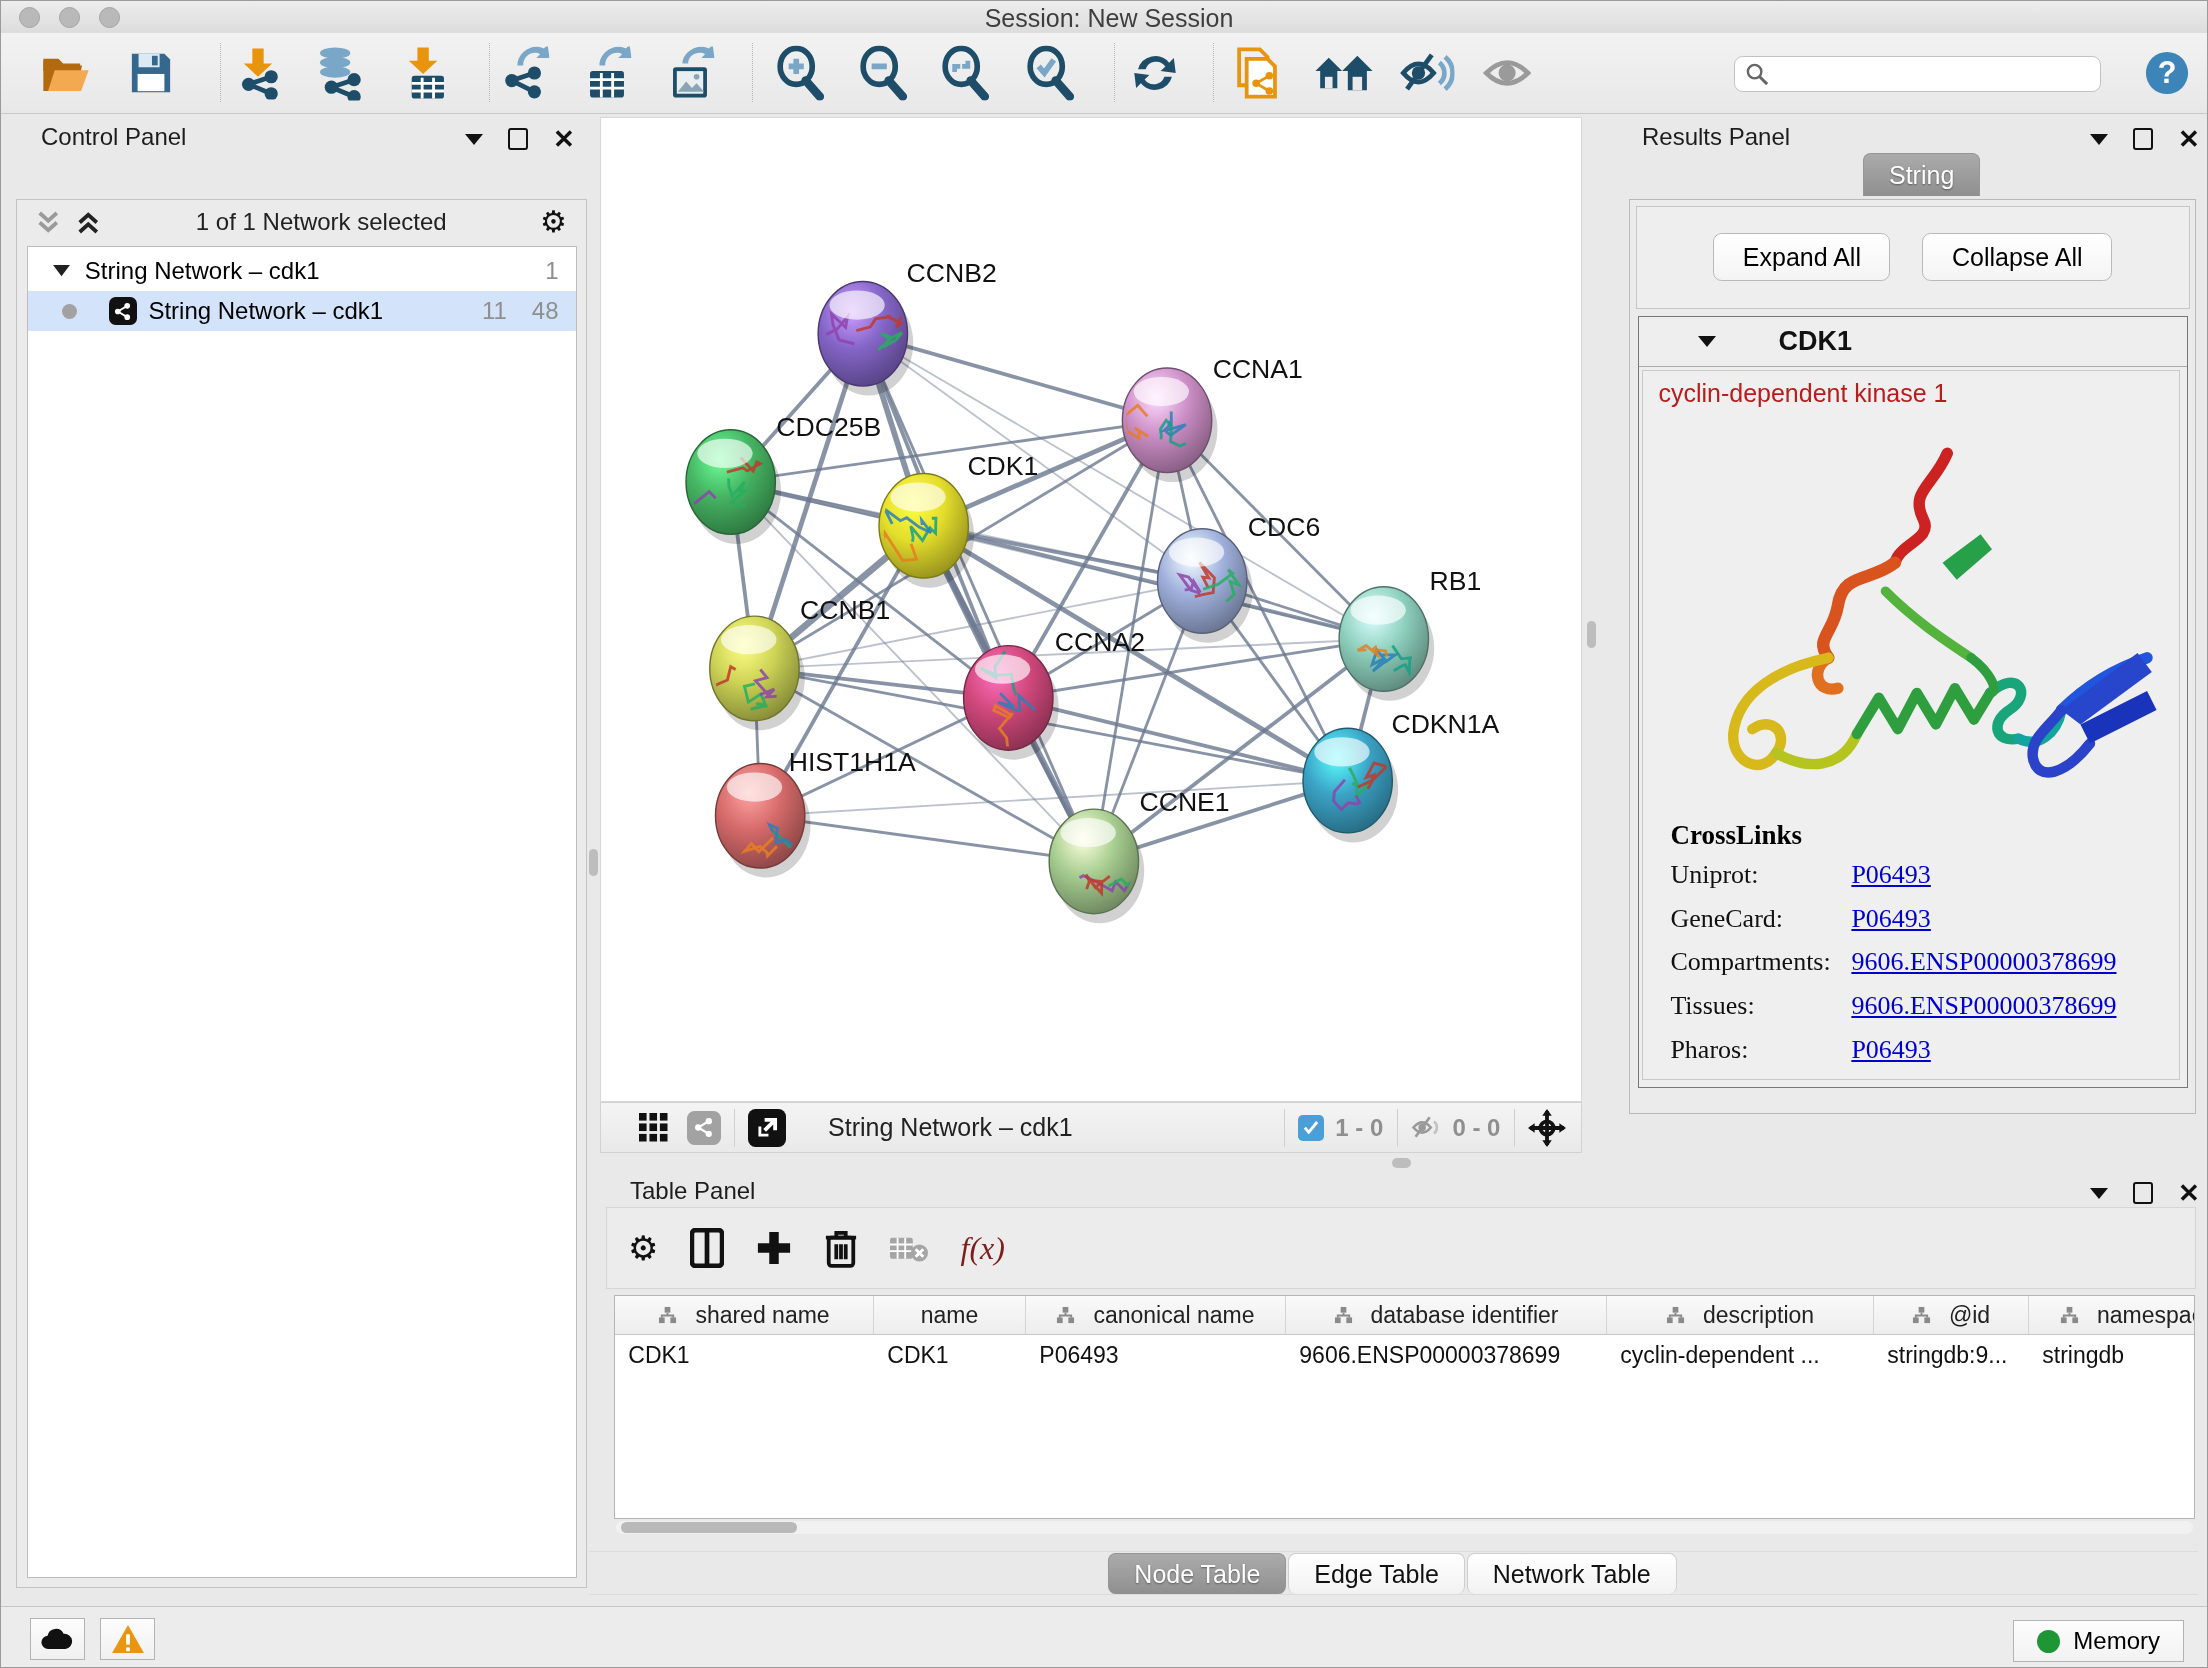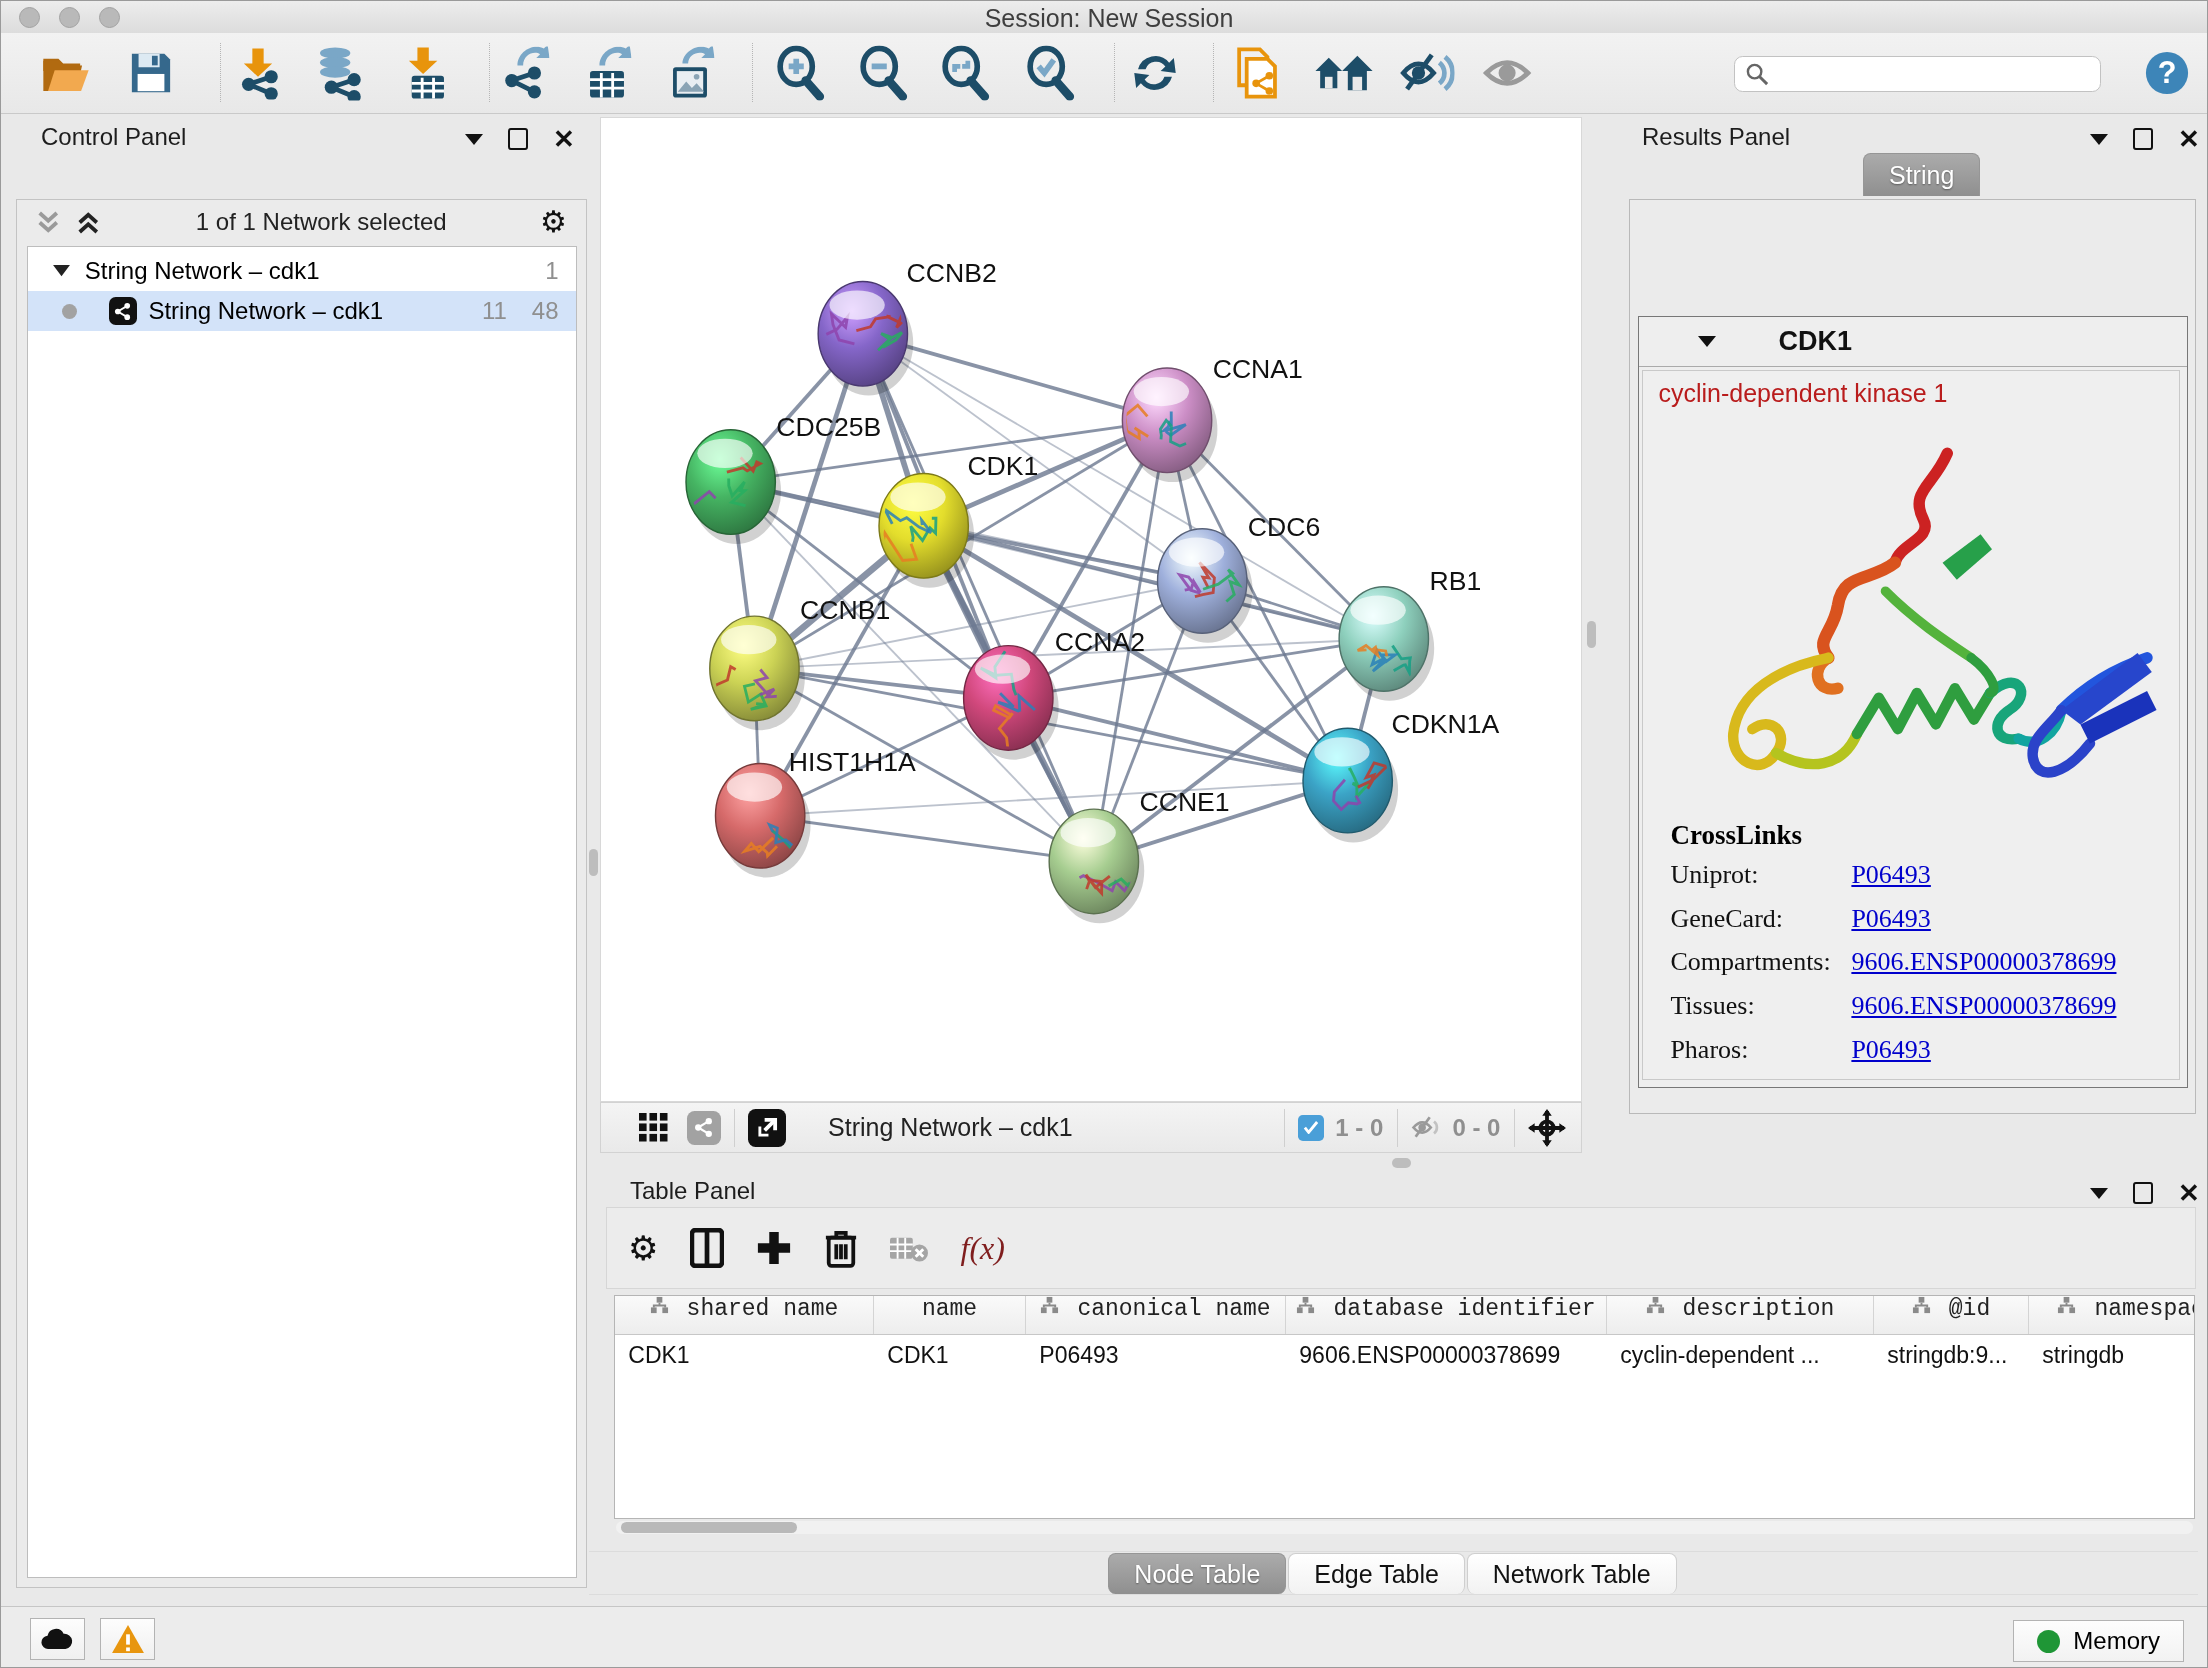--- a/index.html
+++ b/index.html
@@ -43,21 +43,21 @@
   #rp-desc-box{position:absolute;left:3.8px;top:53px;width:538px;height:710px;border:1px solid #c9c9c9;background:#efefef;box-sizing:border-box;}
   .serif{font-family:"Liberation Serif",serif;}
   .xlink{color:#0000cc;text-decoration:underline;font-family:"Liberation Serif",serif;font-size:26px;}
   .xlabel{font-family:"Liberation Serif",serif;font-size:26px;color:#111;}
   .xrow{position:absolute;left:27px;width:495px;display:flex;}
   .xrow .xlabel{width:181px;}
   
   #tp-toolbar{left:605px;top:1206px;width:1590px;height:82px;background:#ececec;border:1px solid #d6d6d6;box-sizing:border-box;display:flex;align-items:center;gap:32px;padding-left:21px;}
   #tp-box{left:613px;top:1294px;width:1581px;height:224px;background:#fff;border:1px solid #b5b5b5;box-sizing:border-box;overflow:hidden;}
   #tp-header{display:flex;height:38px;background:linear-gradient(#fafafa,#ededed);border-bottom:1px solid #c7c7c7;}
-  .th{display:flex;justify-content:center;gap:18px;font-size:23px;color:#222;border-right:1px solid #d4d4d4;box-sizing:border-box;flex:none;font-family:Liberation Mono, monospace;}
+  .th{display:flex;align-items:center;justify-content:center;gap:18px;font-size:23px;color:#222;border-right:1px solid #d4d4d4;box-sizing:border-box;flex:none;}
   #tp-row{display:flex;height:40px;}
   .td{display:flex;align-items:center;font-size:23px;color:#111;padding-left:13.3px;box-sizing:border-box;flex:none;overflow:hidden;white-space:nowrap;}
   #tp-hscroll{left:615px;top:1520px;width:1577px;height:13.3px;background:#f1f1f1;border-radius:6.7px;}
   #tp-thumb{position:absolute;left:4.8px;top:1px;width:176px;height:11.4px;background:#b9b9b9;border-radius:5.7px;}
   #tp-tabs{left:588px;top:1550px;width:1609px;height:42px;border-top:1px solid #dcdcdc;border-bottom:1px solid #dcdcdc;display:flex;justify-content:center;align-items:flex-end;}
   
   #statusbar{left:0;top:1605px;width:2208px;height:63px;background:#ececec;border-top:1px solid #c6c6c6;}
   .st-btn{position:absolute;top:11.4px;width:55px;height:42px;background:linear-gradient(#fdfdfd,#f0f0f0);border:1.9px solid #b3b3b3;display:flex;align-items:center;justify-content:center;box-sizing:border-box;}
   #memory-btn{position:absolute;right:25px;top:13.3px;height:40px;background:linear-gradient(#fdfdfd,#f2f2f2);border:1px solid #b3b3b3;display:flex;align-items:center;gap:13.3px;padding:0 23px;font-size:24px;}
   .knob{position:absolute;background:#bdbdbd;border-radius:7.6px;}
@@ -618,20 +618,24 @@
   <div class="abs panel-title" style="left:1628px;top:122px">Results Panel</div>
   <div class="panel-icons" style="left:2089px;top:127px">
     <span class="tri-down"></span>
     <span class="sq"></span>
     <span class="xx">✕</span>
   </div>
   <div class="abs" style="left:1862px;top:152px">
     <span class="tab sel">String</span>
   </div>
   <div class="abs" id="rp-outer">
+    <div id="rp-btnbox">
+      <button class="rp-btn">Expand All</button>
+      <button class="rp-btn">Collapse All</button>
+    </div>
     <div id="rp-box">
       <div id="rp-gene-row">
         <span class="tri-down" style="margin-left:59px"></span>
         <span style="margin-left:63px;font-size:27px;font-weight:bold;color:#111">CDK1</span>
       </div>
       <div id="rp-desc-box">
         <div style="position:absolute;left:15px;top:7.6px;font-size:25px;color:#b91c1c">cyclin-dependent kinase 1</div>
         <svg width="514" height="390" viewBox="0 0 540 410" style="position:absolute;left:13.3px;top:49px">
           <g fill="none" stroke-linecap="round">
             <path d="M305,35 C290,70 265,75 280,105 C290,125 255,130 250,150" stroke="#cc2222" stroke-width="12"></path>

